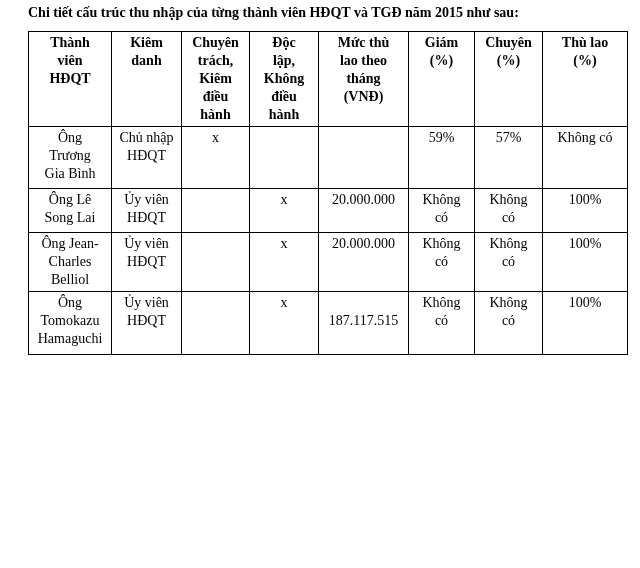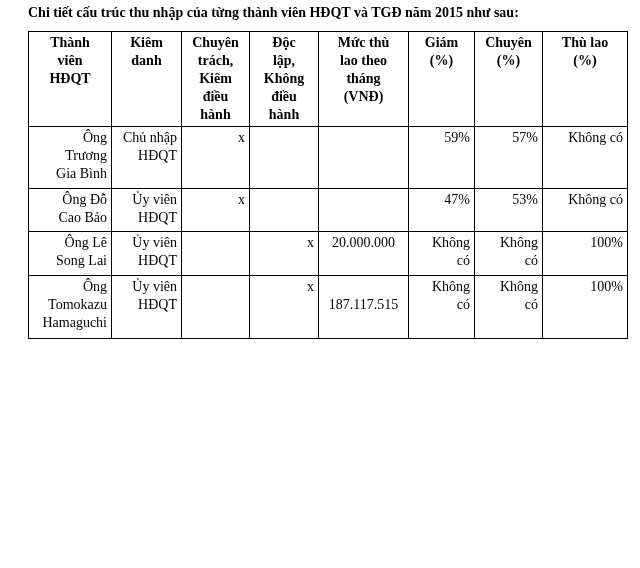--- a/index.html
+++ b/index.html
@@ -38,21 +38,21 @@
     font-size: 14px;
     line-height: 18px;
     white-space: pre-line;
     overflow: hidden;
     word-wrap: break-word;
   }
   .income-table th {
     font-weight: bold;
     text-align: center;
   }
-  .income-table td { text-align: right; }
+  .income-table td { text-align: center; }
   .income-table td.num { text-align: center; }
 </style>
 </head>
 <body>
 
 <div class="page">
 
   <div class="doc-title">Chi tiết cấu trúc thu nhập của từng thành viên HĐQT và TGĐ năm 2015 như sau:</div>
 
   <table class="income-table">
@@ -102,35 +102,38 @@
 Gia Bình</td>
         <td>Chủ nhập
 HĐQT</td>
         <td>x</td>
         <td></td>
         <td class="num"></td>
         <td>59%</td>
         <td>57%</td>
         <td>Không có</td>
       </tr>
-      <tr style="height:43px">
-        <td>Ông Đỗ
-Cao Bảo</td>
-        <td>Ủy viên
-HĐQT</td>
-        <td>x</td>
-        <td></td>
-        <td class="num"></td>
-        <td>47%</td>
-        <td>53%</td>
-        <td>Không có</td>
-      </tr>
       <tr style="height:44px">
         <td>Ông Lê
 Song Lai</td>
+        <td>Ủy viên
+HĐQT</td>
+        <td></td>
+        <td>x</td>
+        <td class="num">20.000.000</td>
+        <td>Không
+có</td>
+        <td>Không
+có</td>
+        <td>100%</td>
+      </tr>
+      <tr style="height:58px">
+        <td>Ông Jean-
+Charles
+Belliol</td>
         <td>Ủy viên
 HĐQT</td>
         <td></td>
         <td>x</td>
         <td class="num">20.000.000</td>
         <td>Không
 có</td>
         <td>Không
 có</td>
         <td>100%</td>

